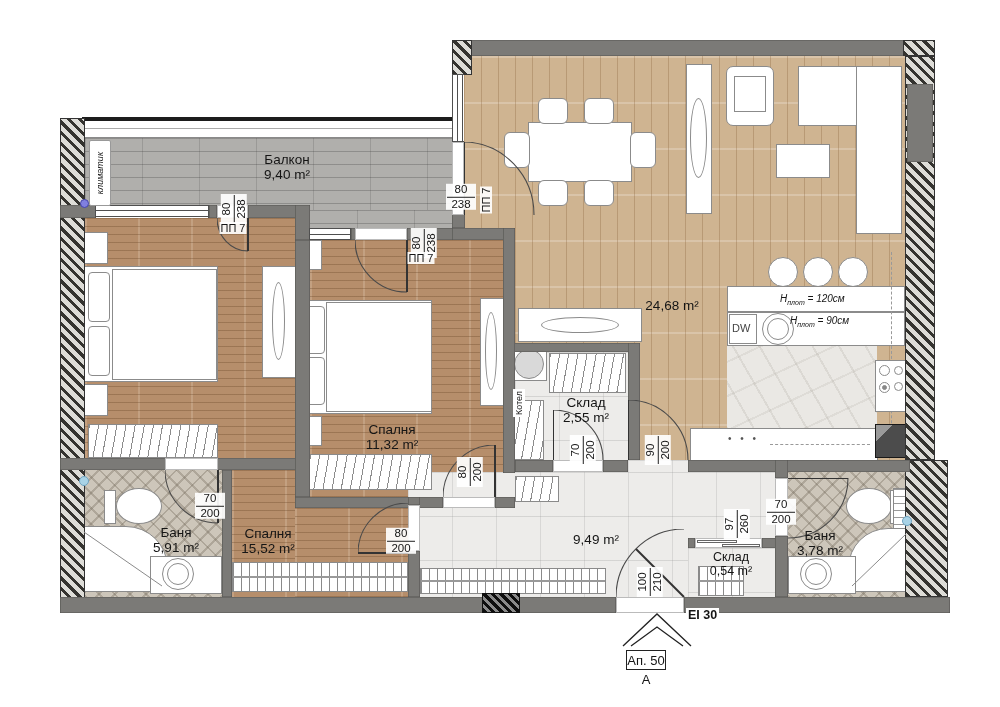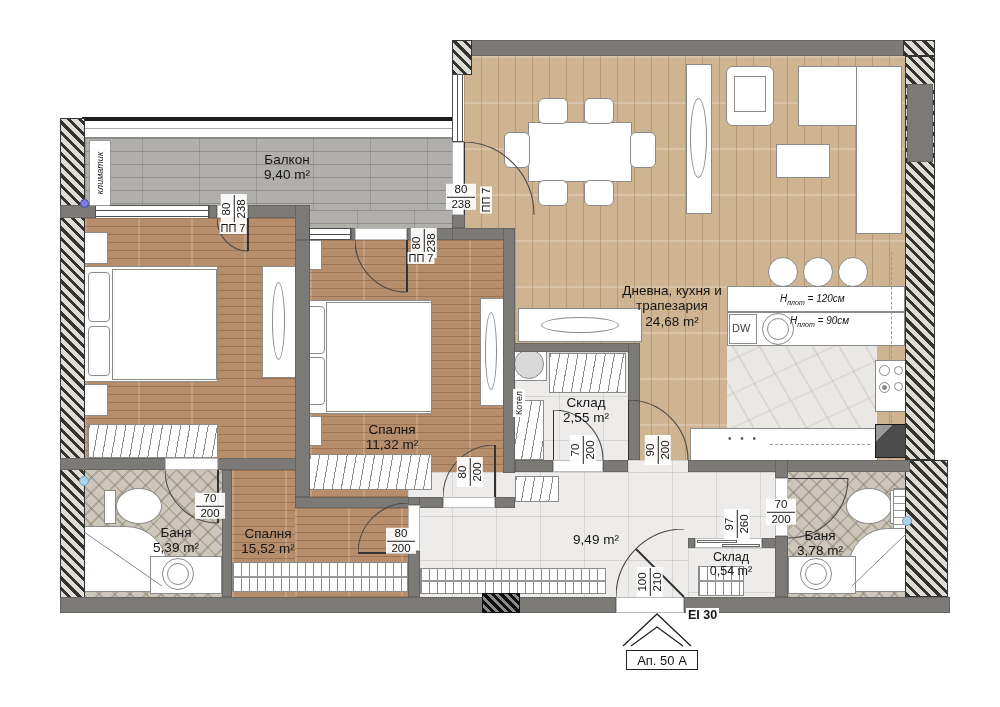--- a/index.html
+++ b/index.html
@@ -249,35 +249,33 @@
   <div class="round zo" style="left:80px;top:199px;width:9px;height:9px;background:#8080e0;border:1px solid #4444aa"></div>
   <div class="round zo" style="left:79px;top:476px;width:10px;height:10px;background:#a9d3e6;border:1px solid #6fa3c0"></div>
   <div class="round zo" style="left:902px;top:516px;width:10px;height:10px;background:#a9d3e6;border:1px solid #6fa3c0"></div>
   <div class="zo" style="left:89px;top:140px;width:22px;height:66px;background:#fff;border:1px solid #999;border-radius:2px"></div>
 
   <div class="room-label" style="left:287px;top:167px">
     <span class="rname">Балкон</span>
       <span class="rarea">9,40 m²</span>
   </div>
   <div class="room-label" style="left:672px;top:306px;width:140px">
-    <span class="rname">Дневна, кухня и
-трапезария</span>
       <span class="rarea">24,68 m²</span>
   </div>
   <div class="room-label" style="left:392px;top:437px">
     <span class="rname">Спалня</span>
       <span class="rarea">11,32 m²</span>
   </div>
   <div class="room-label" style="left:268px;top:541px">
     <span class="rname">Спалня</span>
       <span class="rarea">15,52 m²</span>
   </div>
   <div class="room-label" style="left:176px;top:540px">
     <span class="rname">Баня</span>
-      <span class="rarea">5,39 m²</span>
+      <span class="rarea">5,91 m²</span>
   </div>
   <div class="room-label" style="left:820px;top:543px">
     <span class="rname">Баня</span>
       <span class="rarea">3,78 m²</span>
   </div>
   <div class="room-label" style="left:586px;top:410px">
     <span class="rname">Склад</span>
       <span class="rarea">2,55 m²</span>
   </div>
   <div class="room-label" style="left:731px;top:564px;font-size:12.5px">
@@ -353,15 +351,15 @@
   <div class="small-note" style="left:732px;top:322px;font-size:11px;font-style:normal;color:#444;font-weight:normal">DW</div>
   <div class="small-note" style="left:780px;top:293px"><i>H</i><sub>плот</sub> <span>= 120см</span></div>
   <div class="small-note" style="left:790px;top:315px"><i>H</i><sub>плот</sub> <span>= 90см</span></div>
   <div class="dots" style="left:728px;top:433px">• • •</div>
   <div class="fire" style="left:686px;top:608px">EI 30</div>
 
   <svg class="zo" style="left:615px;top:608px" width="82" height="42">
       <polyline points="8,38 42,6 76,38" fill="none" stroke="#222" stroke-width="1.3"></polyline>
       <polyline points="16,38 42,19 68,38" fill="none" stroke="#222" stroke-width="1.3"></polyline>
     </svg>
-  <div class="apt-box" style="left:626px;top:650px;width:72px;height:20px">Ап. 50 A</div>
+  <div class="apt-box" style="left:626px;top:650px;width:40px;height:20px">Ап. 50 A</div>
 
 </div>
 
 </body></html>

